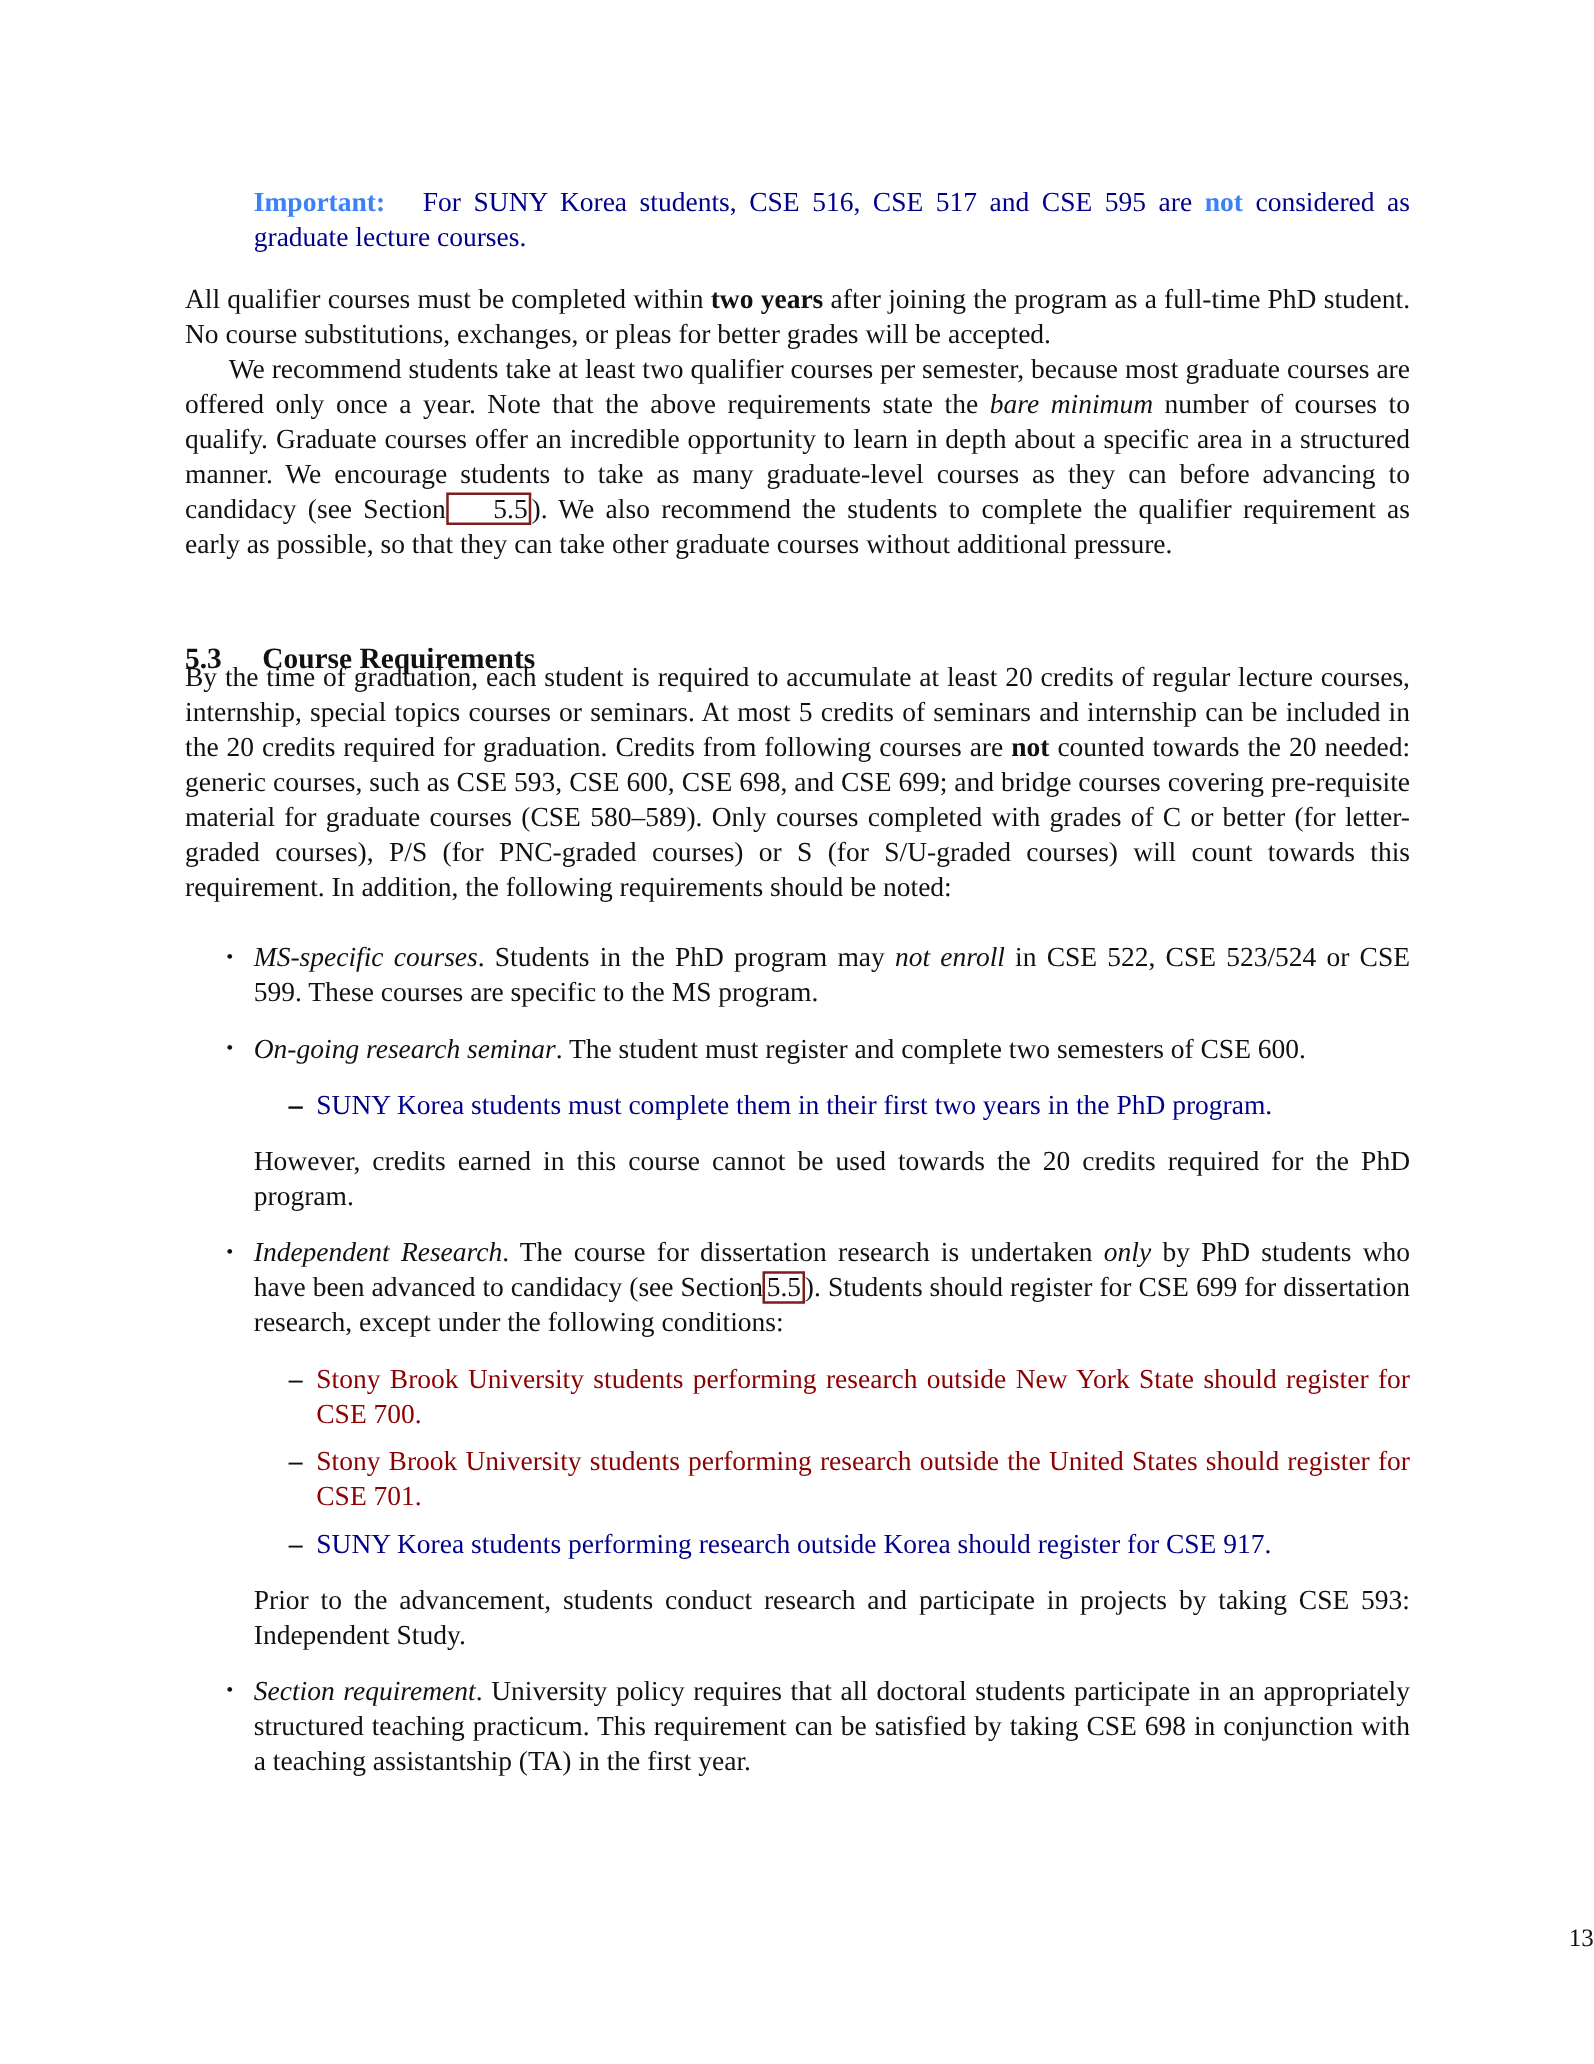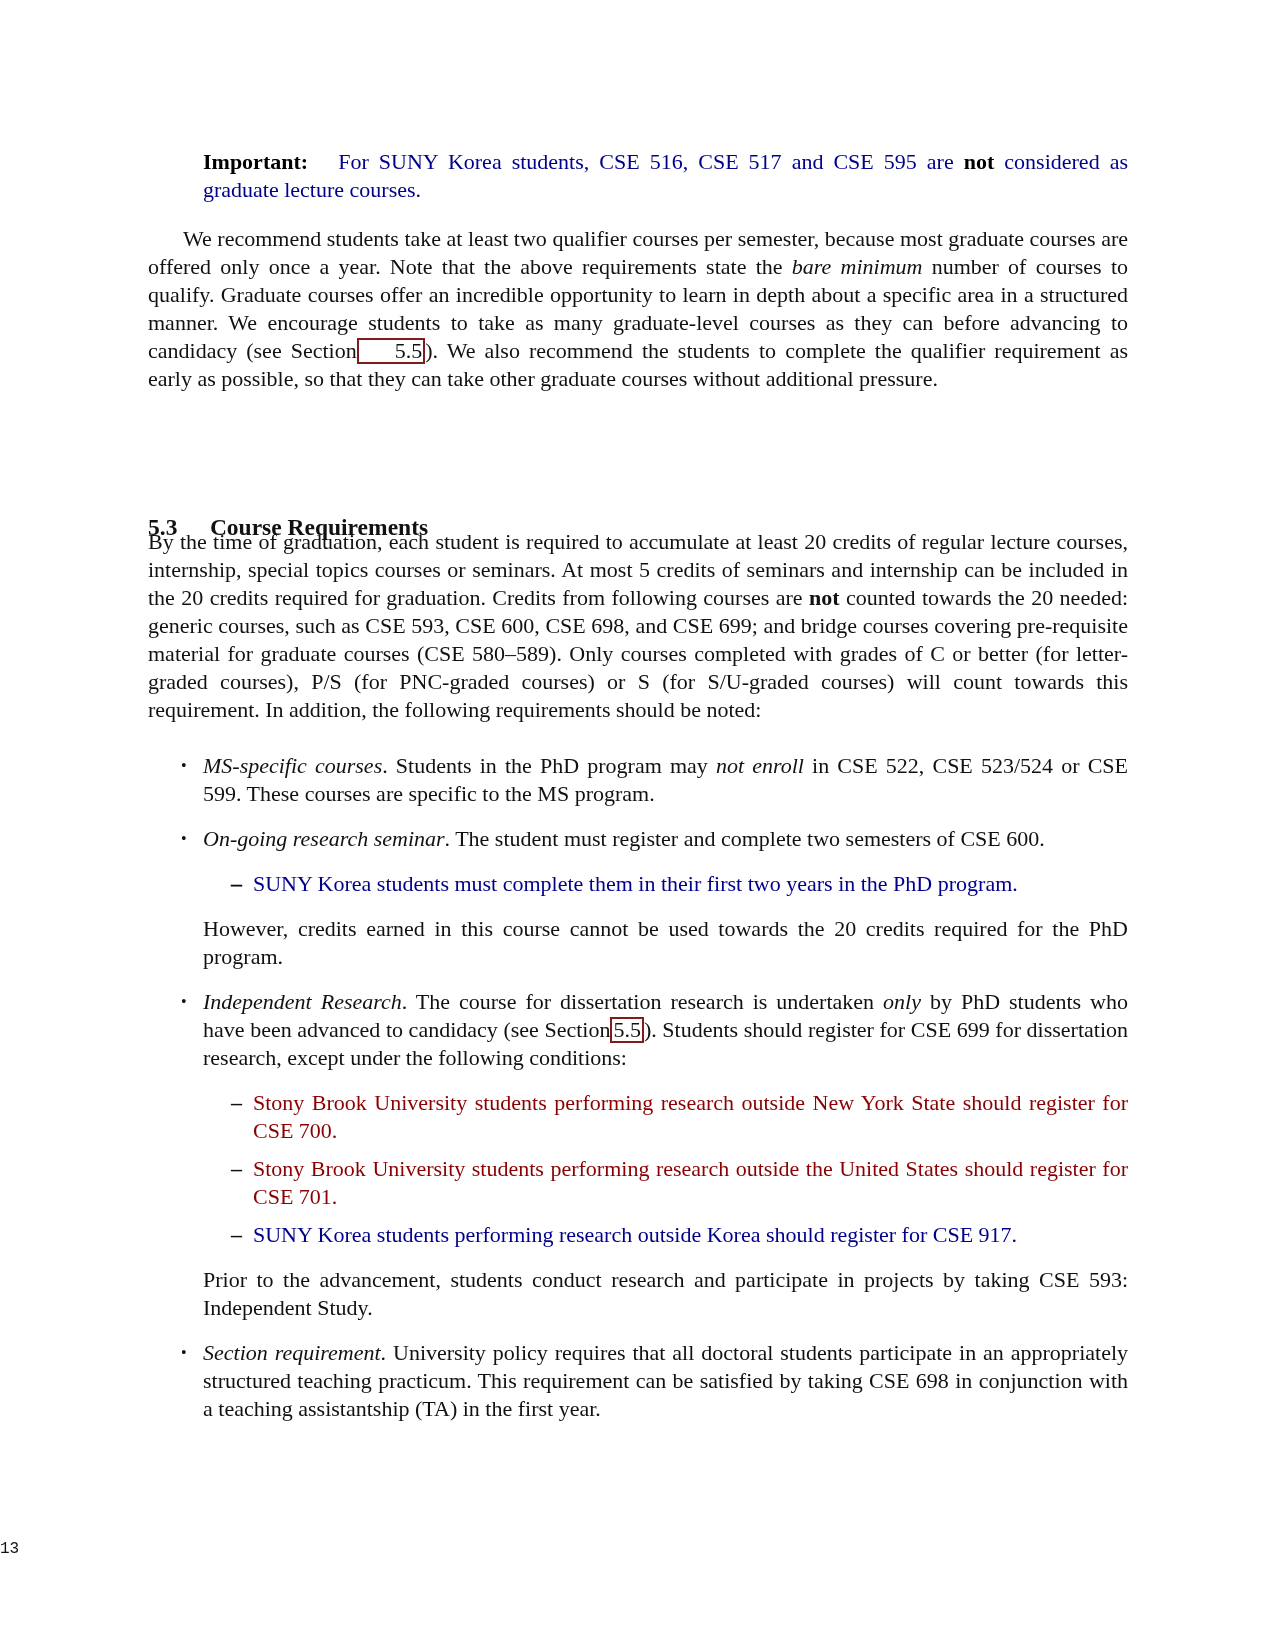--- a/index.html
+++ b/index.html
@@ -7,53 +7,58 @@
   .page {
     position: absolute; left: 148px; top: 0; width: 980px;
     font-family: "Liberation Serif", "DejaVu Serif", serif;
     font-size: 22px; line-height: 28px; color: #111;
   }
   p { margin: 0; text-align: justify; }
   .important {
     position: absolute; left: 55px; top: 148px; width: 925px;
     color: #00008b; text-align: justify;
   }
-  .important b { color: #000000; margin-top: 10px; }
+  .important b { color: #3b82f6; margin-top: 10px; }
   .para1 { position: absolute; top: 225px; width: 980px; }
   .para2 { text-indent: 35px; }
   .heading {
     position: absolute; top: 483px; font-weight: bold; font-size: 23.5px;
   }
   .heading .num { display: inline-block; width: 56px; margin-top: 30px; }
   .para3 { position: absolute; top: 528px; width: 980px; }
   ul.items { list-style: none; margin: 0; padding: 0; position: absolute; top: 752px; left: 55px; width: 925px; }
   ul.items > li { position: relative; margin-bottom: 17px; }
   ul.items > li .bullet { position: absolute; left: -22px; top: 0; font-size: 16px; }
   ul.sub { list-style: none; margin: 17px 0 17px 0; padding: 0 0 0 50px; }
   ul.sub > li { position: relative; margin-bottom: 10px; text-align: justify; }
   ul.sub > li .dash { position: absolute; left: -22px; color: #111; font-weight: bold; }
   .red { color: #8b0000; }
   .blue { color: #00008b; }
   .ref { border: 2px solid #7f1d1d; padding: 0 1px; line-height: 22px; display: inline-block; font-family: Liberation Serif, serif; }
-  .pagenum { position: absolute; top: 1540px; left: 0; width: 1275px; text-align: left;
-    font-family: Liberation Mono, monospace; font-size: 16px; color: #111; }
+  .pagenum { position: absolute; top: 1540px; left: 0; width: 1275px; text-align: right;
+    font-family: Liberation Serif, serif; font-size: 20px; color: #111; }
 </style>
 </head>
 <body>
 
 <div class="page">
 
   <p class="important">
     <b>Important:</b>&nbsp;&nbsp;
     <span>For SUNY Korea students, CSE 516, CSE 517 and CSE 595 are</span>
     <b>not</b>
     <span>considered as graduate lecture courses.</span>
   </p>
 
   <div class="para1">
+    <p>
+      <span>All qualifier courses must be completed within</span>
+      <b>two years</b>
+      <span>after joining the program as a full-time PhD student. No course substitutions, exchanges, or pleas for better grades will be accepted.</span>
+    </p>
     <p class="para2">
       <span>We recommend students take at least two qualifier courses per semester, because most graduate courses are offered only once a year. Note that the above requirements state the</span>
       <i>bare minimum</i>
       <span>number of courses to qualify. Graduate courses offer an incredible opportunity to learn in depth about a specific area in a structured manner. We encourage students to take as many graduate-level courses as they can before advancing to candidacy (see Section</span><span class="ref">5.5</span><span>). We also recommend the students to complete the qualifier requirement as early as possible, so that they can take other graduate courses without additional pressure.</span>
     </p>
   </div>
 
   <div class="heading">
     <span class="num">5.3</span>
     <span>Course Requirements</span>

